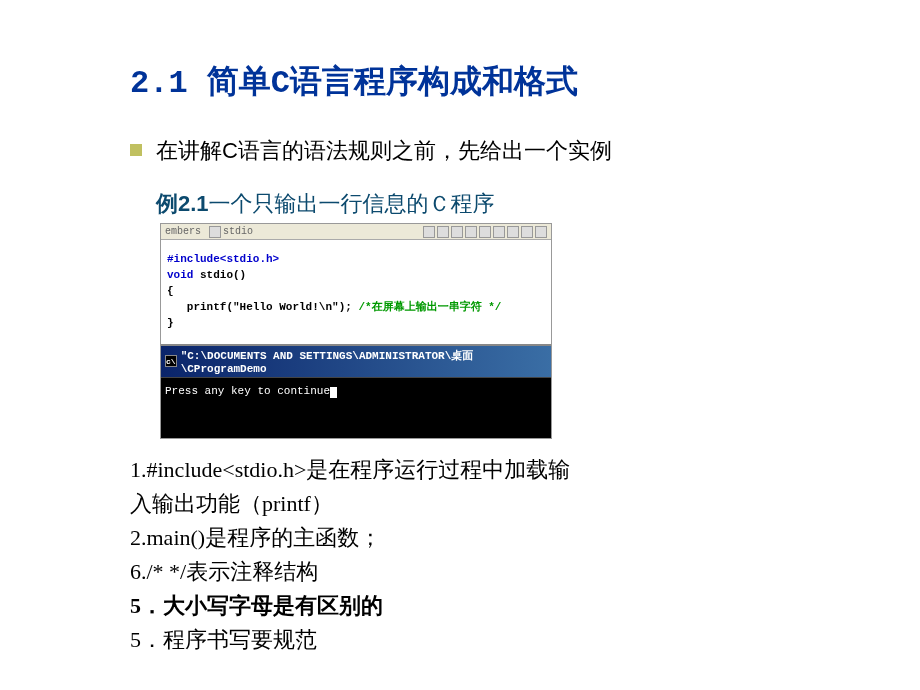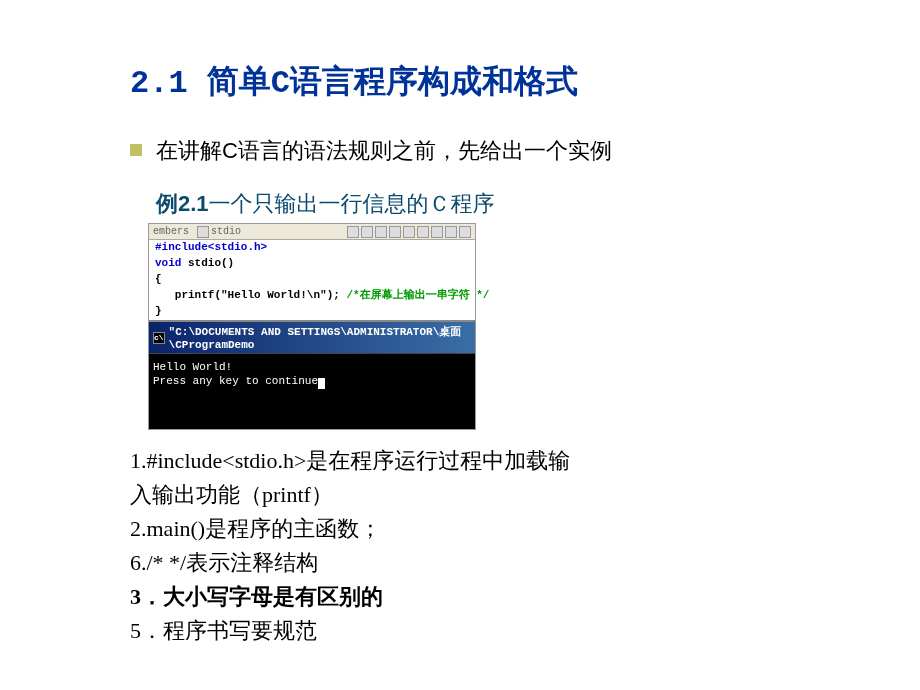--- a/index.html
+++ b/index.html
@@ -40,22 +40,22 @@
       line-height: 1.5;
     }
     .example-line {
       margin-left: 26px;
       font-size: 22px;
       color: #0c4a6e;
       margin-bottom: 4px;
     }
     .example-label { font-weight: bold; }
     .ide-container {
-      margin-left: 18px;
-      width: 328px;
+      margin-left: 30px;
+      width: 392px;
       border: 1px solid #999;
       background: #ece9d8;
       font-family: "Courier New", monospace;
       font-size: 11px;
     }
     .ide-toolbar {
       height: 16px;
       background: #ece9d8;
       border-bottom: 1px solid #aaa;
       display: flex;
@@ -63,21 +63,21 @@
       padding: 0 4px;
       gap: 2px;
     }
     .toolbar-text { color: #666; font-size: 10px; margin-right: 6px; }
     .toolbar-icon {
       width: 12px; height: 12px; background: #ddd; border: 1px solid #999;
       display: inline-block;
     }
     .code-area {
       background: #fff;
-      padding: 0 6px;
+      padding: 12px 6px;
       line-height: 1.45;
       min-height: 80px;
     }
     .code-line { white-space: pre; font-weight: bold; }
     .kw-blue { color: #0000cc; }
     .c-green { color: #009900; }
     .c-black { color: #000; }
     .console-container {
       border-top: 2px solid #888;
       background: #000;
@@ -156,28 +156,27 @@
       <div class="code-line c-black">{</div>
       <div class="code-line"><span class="c-black">   printf("Hello World!\n"); </span><span class="c-green">/*在屏幕上输出一串字符 */</span></div>
       <div class="code-line c-black">}</div>
     </div>
     <div class="console-container">
       <div class="console-title">
         <span class="cmd-icon">c\</span>
         <span>"C:\DOCUMENTS AND SETTINGS\ADMINISTRATOR\桌面\CProgramDemo</span>
       </div>
       <div class="console-body">
-        <div>Hello World!</div>
         <div><span>Press any key to continue</span><span class="cursor"></span></div>
       </div>
     </div>
   </div>
 
   <div class="notes">
     <div>1.#include&lt;stdio.h&gt;是在程序运行过程中加载输</div>
     <div>入输出功能（printf）</div>
     <div>2.main()是程序的主函数；</div>
     <div>6./* */表示注释结构</div>
-    <div class="bold">3．大小写字母是有区别的</div>
+    <div class="bold">5．大小写字母是有区别的</div>
     <div>5．程序书写要规范</div>
   </div>
 
 </div>
 
 </body></html>

